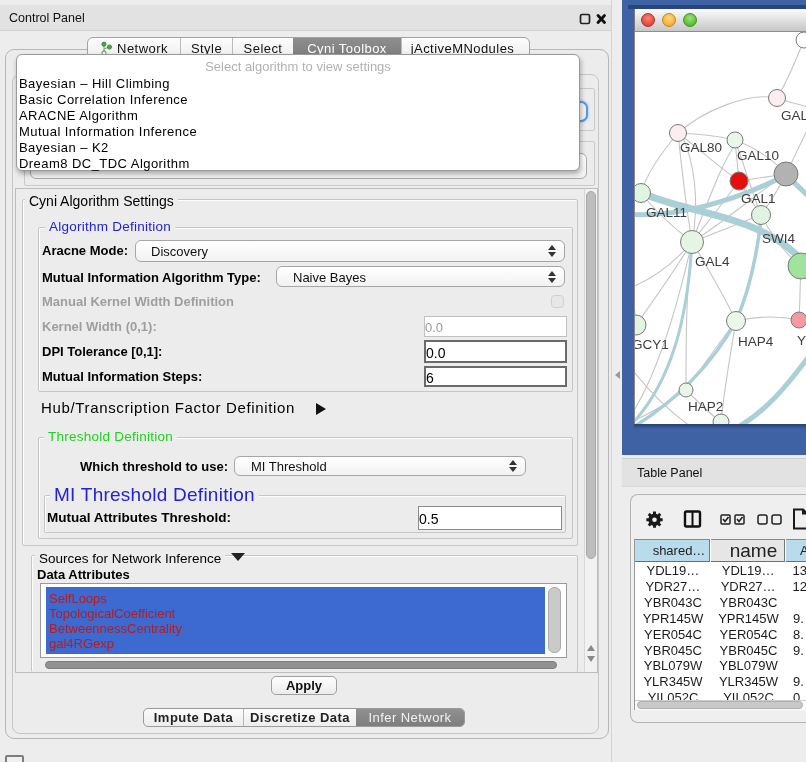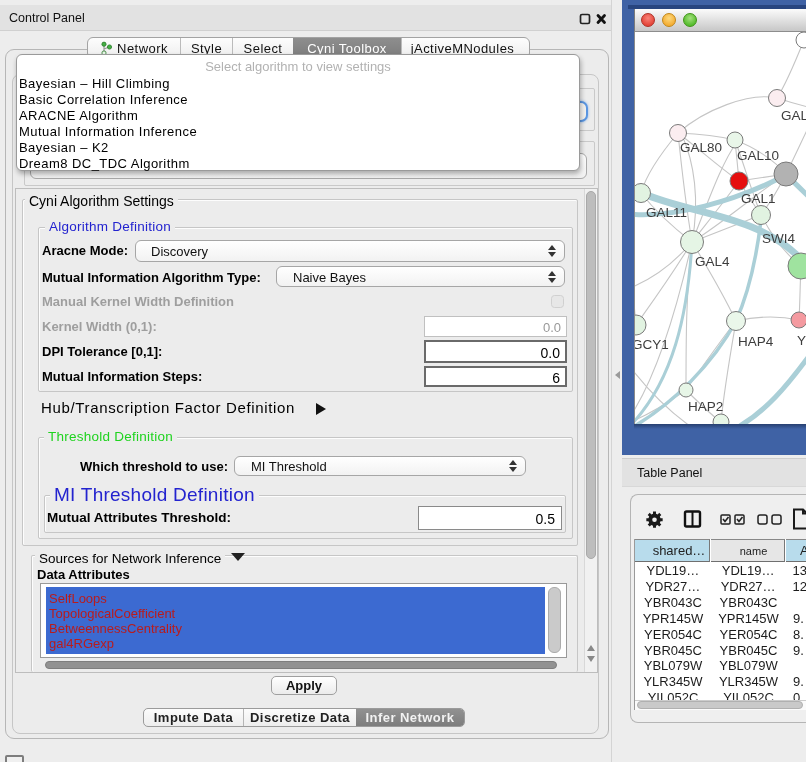--- a/index.html
+++ b/index.html
@@ -6,21 +6,21 @@
 .abs{position:absolute}
 .lbl{position:absolute;font-weight:bold;font-size:13px;color:#000;white-space:nowrap;line-height:13px}
 .dlbl{position:absolute;font-weight:bold;font-size:13px;color:#9e9e9e;white-space:nowrap;line-height:13px}
 .grp{position:absolute;border:1px solid #c6c6c6;border-radius:2px;box-shadow:inset 0 1px 0 #fdfdfd,inset 1px 0 0 #fdfdfd}
 .gt{position:absolute;background:#ececec;padding:0 4px;white-space:nowrap}
 .combo{position:absolute;background:linear-gradient(#ffffff,#f2f2f2);border:1px solid #a6a6a6;border-radius:6px;font-size:13px;color:#111}
 .combo .tx{position:absolute;left:15px;top:50%;transform:translateY(-50%)}
 .ud{position:absolute;right:8px;top:50%;transform:translateY(-50%);width:8px;height:12px}
 .ud:before{content:"";position:absolute;left:0;top:0;border-left:4px solid transparent;border-right:4px solid transparent;border-bottom:5px solid #333}
 .ud:after{content:"";position:absolute;left:0;bottom:0;border-left:4px solid transparent;border-right:4px solid transparent;border-top:5px solid #333}
-.fld{position:absolute;background:#fff;font-size:13px;text-align:right}
+.fld{position:absolute;background:#fff;font-size:13px;}
 .seg{display:flex;align-items:center;justify-content:center;font-size:13px;color:#111;height:100%;letter-spacing:0.45px}
 </style></head>
 <body>
 
 <div class="abs" style="left:0;top:5px;width:612px;height:26px;background:#e2e2e2;border-bottom:1px solid #d0d0d0"></div>
 <div class="abs" style="left:9px;top:11px;font-size:12.5px;color:#111">Control Panel</div>
 <svg class="abs" style="left:576px;top:13px" width="34" height="13" viewBox="0 0 34 13">
   <rect x="4.5" y="1.5" width="9" height="9" rx="1.5" fill="none" stroke="#222" stroke-width="1.7"></rect>
   <path d="M22 2.5 L28.5 9.5 M28.5 2.5 L22 9.5" stroke="#111" stroke-width="2.8" stroke-linecap="round"></path>
 </svg>
@@ -118,21 +118,21 @@
 <div class="abs" style="left:46px;top:587px;width:499px;height:67px;background:#3c6ad1"></div>
 <div class="abs" style="left:49px;top:590.5px;font-size:13px;color:#b91c1c;line-height:15.3px">SelfLoops<br>TopologicalCoefficient<br>BetweennessCentrality<br>gal4RGexp</div>
 <div class="abs" style="left:548px;top:587px;width:13px;height:66px;background:#cacaca;border:1px solid #ababab;border-radius:6px"></div>
 <div class="abs" style="left:45px;top:661px;width:512px;height:8px;background:#929292;border:1px solid #7e7e7e;border-radius:4px"></div>
 
 <div class="abs" style="left:271px;top:676px;width:66px;height:19px;background:linear-gradient(#fff,#ebebeb);border:1px solid #9f9f9f;border-radius:5px;display:flex;align-items:center;justify-content:center;font-size:13px;font-weight:600;color:#111">Apply</div>
 
 <div class="abs" style="left:143px;top:708px;width:322px;height:19px;border:1px solid #9b9b9b;border-radius:5px;background:linear-gradient(#fcfcfc,#ededed);overflow:hidden;display:flex">
   <div class="seg" style="width:100px;border-right:1px solid #b5b5b5;font-weight:600;color:#222">Impute Data</div>
   <div class="seg" style="width:112px;font-weight:600;color:#222">Discretize Data</div>
-  <div class="seg" style="width:108px;font-weight:700;color:#f2f2f2;background:linear-gradient(#919191,#7d7d7d)">Infer Network</div>
+  <div class="seg" style="width:108px;font-weight:400;color:#f2f2f2;background:linear-gradient(#919191,#7d7d7d)">Infer Network</div>
 </div>
 
 <div class="abs" style="left:611px;top:0;width:1px;height:762px;background:#d4d4d4"></div>
 <div class="abs" style="left:615px;top:371px;width:0;height:0;border-top:4px solid transparent;border-bottom:4px solid transparent;border-right:5px solid #9a9a9a"></div>
 
 <div class="abs" style="left:5px;top:755px;width:19px;height:12px;background:#f0f0f0;border:2px solid #7d7d7d;border-radius:2px"></div>
 
 <div class="abs" style="left:622px;top:0;width:184px;height:455px;background:#3f62a5"></div>
 <div class="abs" style="left:628px;top:5px;width:178px;height:4px;background:#28457f"></div>
 <div class="abs" style="left:634px;top:9px;width:172px;height:23px;background:linear-gradient(#fbfbfb,#c7c7c7);border-left:1px solid #7a7a7a;border-bottom:1px solid #8d8d8d"></div>
@@ -241,21 +241,21 @@
     <path d="M79 11 l2 2.5 3.5-4.5" stroke-width="1.6"></path>
     <path d="M93 11 l2 2.5 3.5-4.5" stroke-width="1.6"></path>
     <rect x="114" y="7" width="9" height="9" rx="2"></rect>
     <rect x="128" y="7" width="9" height="9" rx="2"></rect>
   </g>
   <path d="M150 1.5 h9 l4 4 v15 h-13 z M159 1.5 v4 h4" fill="none" stroke="#1a1a1a" stroke-width="2"></path>
 </svg>
 
 <div class="abs" style="left:634px;top:539px;width:172px;height:171px;background:#fff;border-left:1px solid #9a9a9a;overflow:hidden">
   <div style="position:absolute;left:0;top:0;width:75px;height:23px;background:#b8dcec;border-top:1px solid #888;border-bottom:1px solid #6f6f6f;border-right:1.5px solid #787878;font-size:13px;color:#222;text-align:center;line-height:22px;padding-left:14px">shared…</div>
-  <div style="position:absolute;left:76px;top:0;width:74px;height:23px;background:#e6e6e6;border-top:1px solid #888;border-bottom:1px solid #6f6f6f;border-right:1.5px solid #787878;font-size:11px;color:#222;text-align:center;line-height:22px;padding-left:12px">name</div>
+  <div style="position:absolute;left:76px;top:0;width:74px;height:23px;background:#e6e6e6;border-top:1px solid #888;border-bottom:1px solid #6f6f6f;border-right:1.5px solid #787878;font-size:19px;color:#222;text-align:center;line-height:22px;padding-left:12px">name</div>
   <div style="position:absolute;left:151px;top:0;width:21px;height:23px;background:#b8dcec;border-top:1px solid #888;border-bottom:1px solid #6f6f6f;font-size:13px;color:#222;line-height:22px;padding-left:14px">A</div>
   <div style="position:absolute;left:0;top:24px;width:172px;font-size:13px;color:#1c1c1c;line-height:15.9px">
     <div style="display:flex">
         <span style="width:76px;text-align:center">YDL19…</span>
         <span style="width:75px;text-align:center">YDL19…</span>
         <span style="padding-left:7px">13</span>
       </div>
     <div style="display:flex">
         <span style="width:76px;text-align:center">YDR27…</span>
         <span style="width:75px;text-align:center">YDR27…</span>

